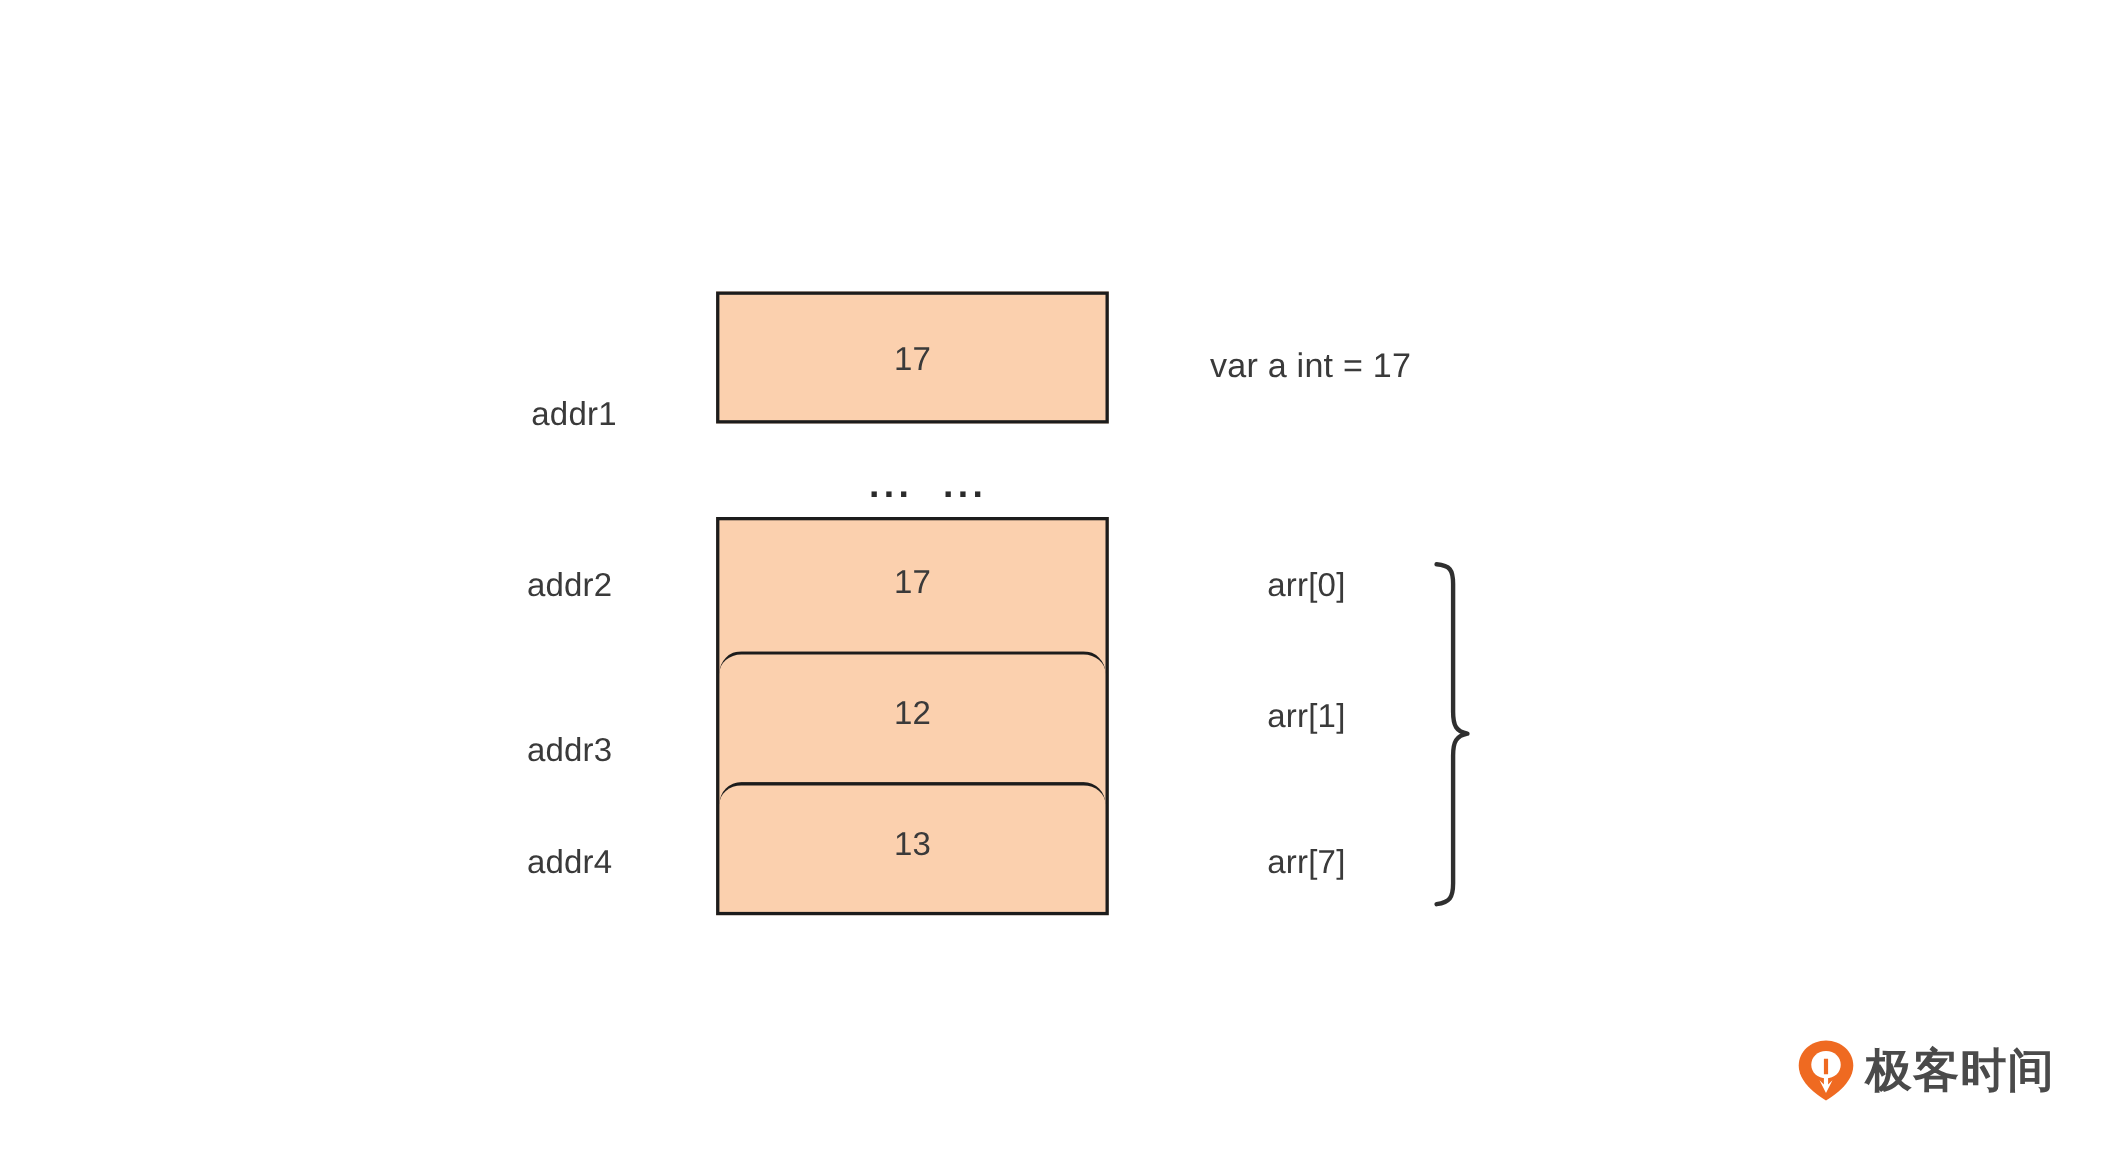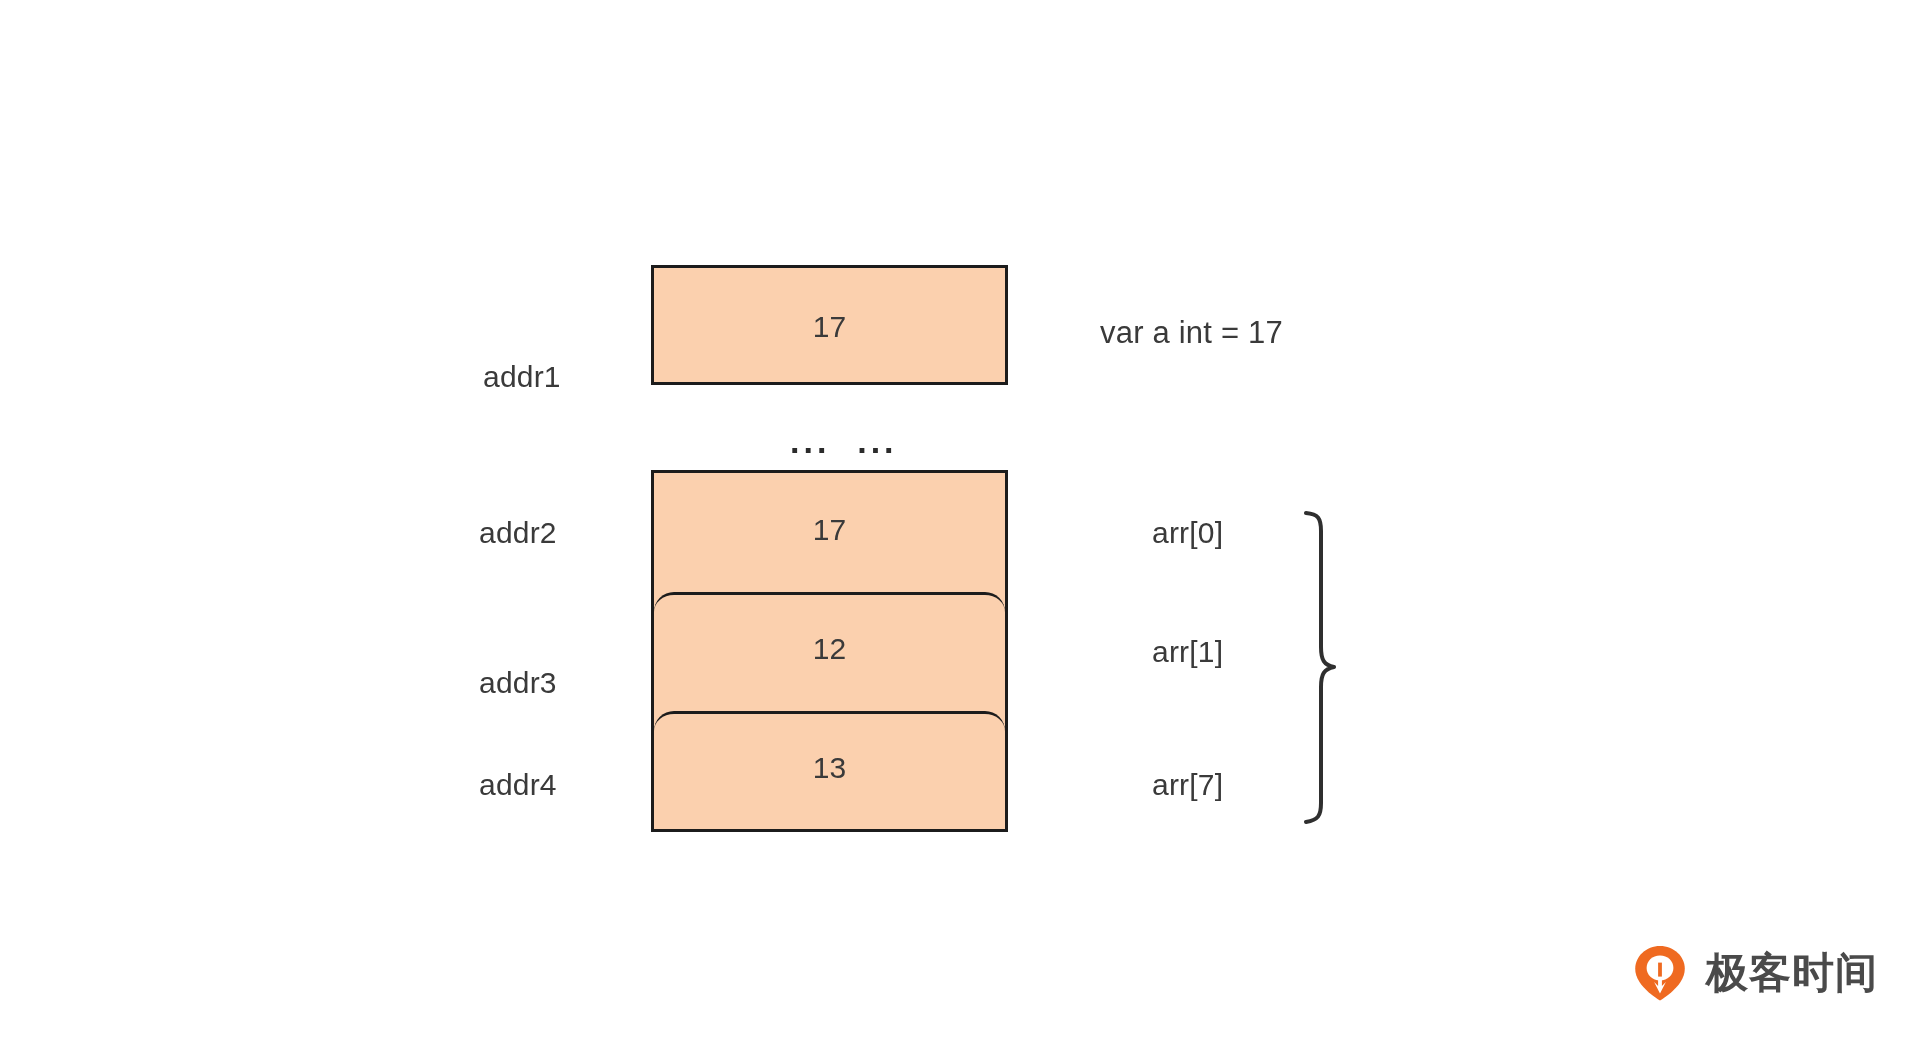--- a/index.html
+++ b/index.html
@@ -75,21 +75,21 @@
   
   .brace {
     position: absolute;
   }
 
   
   .logo {
     position: absolute;
     display: flex;
     align-items: center;
-    gap: 20px;
+    gap: 10px;
   }
   .logo-mark {
     width: 52px;
     height: 56px;
     flex: 0 0 auto;
   }
   .logo-text {
     font-size: 42px;
     font-weight: 700;
     color: #4a4a4a;

